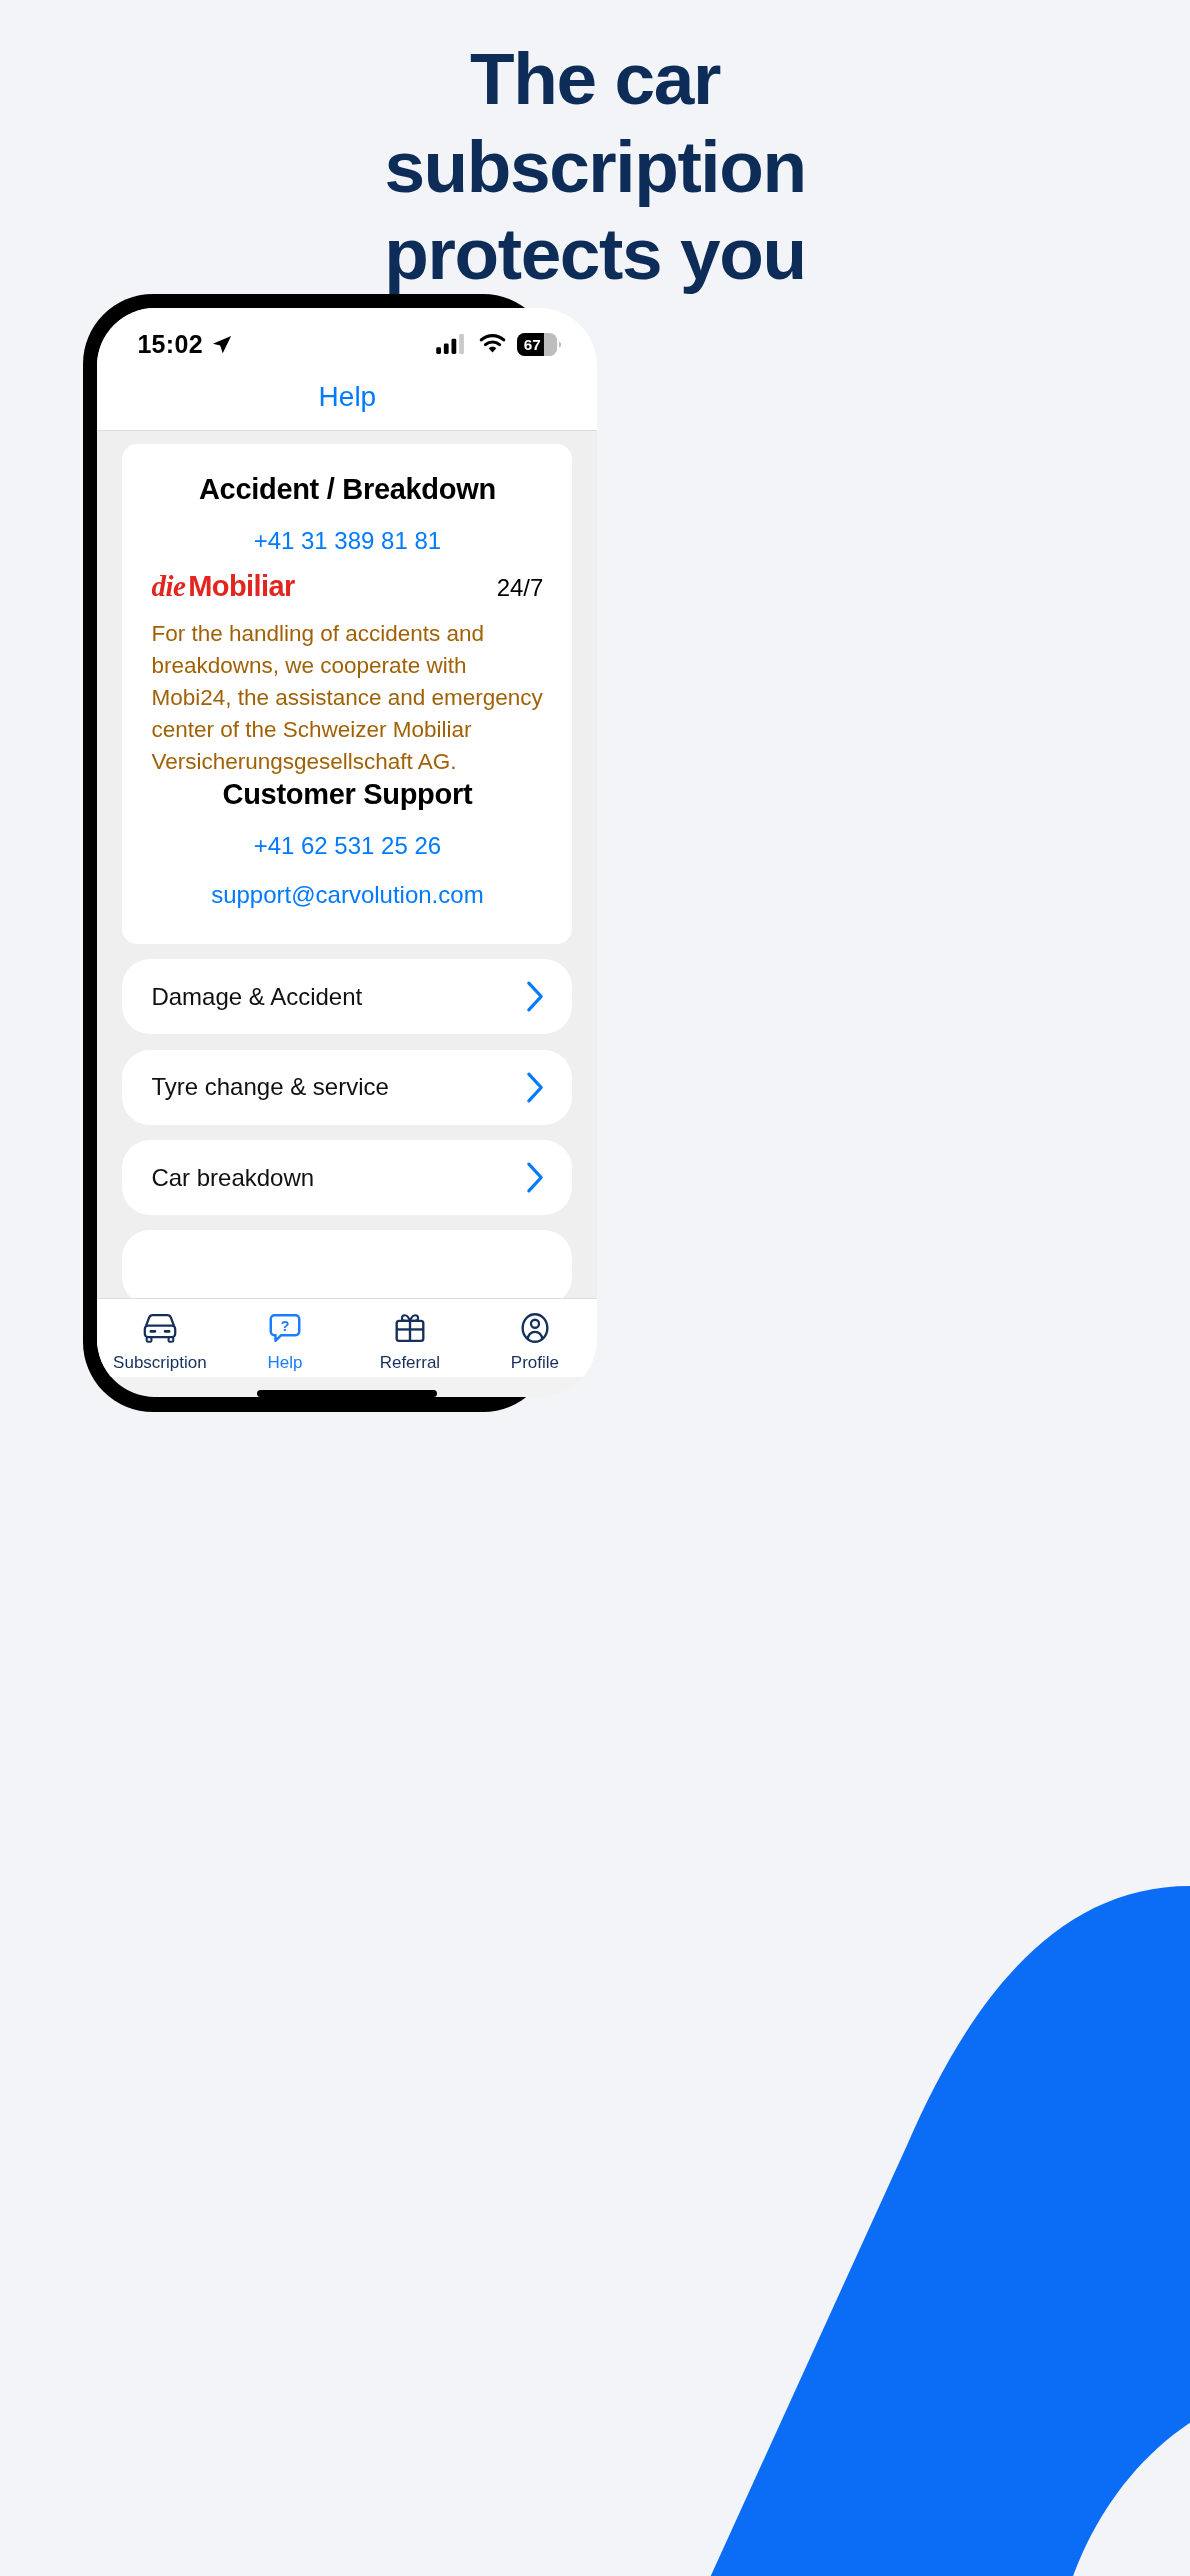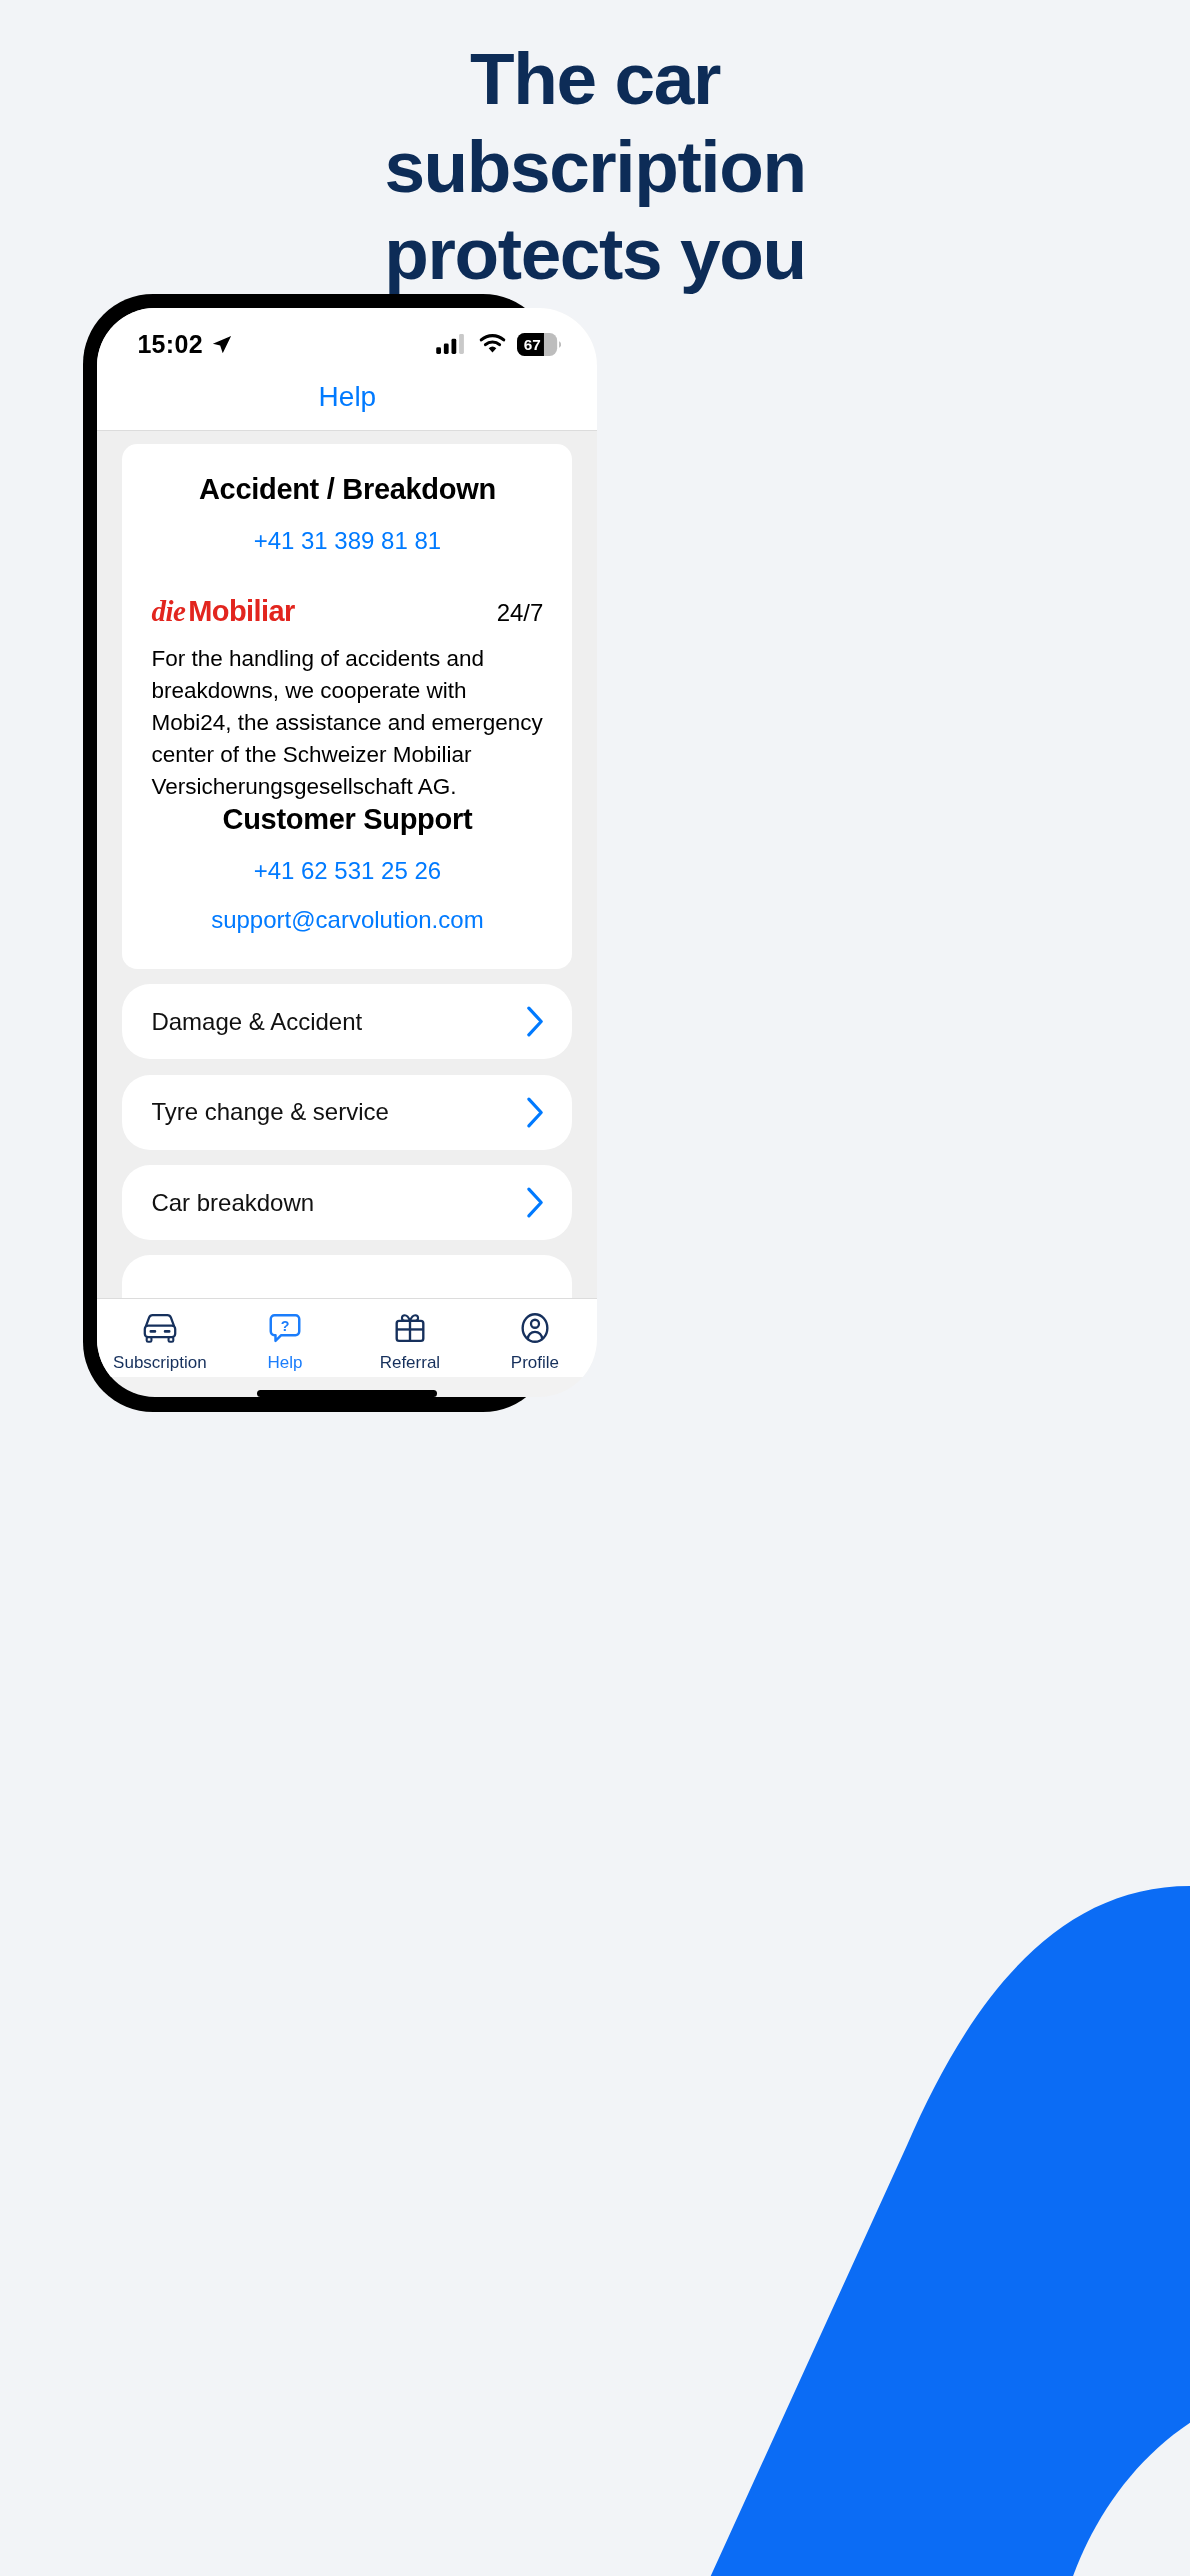--- a/index.html
+++ b/index.html
@@ -120,21 +120,21 @@
     color:#007aff;
     font-size:24px;
     text-decoration:none;
     margin-top:21px;
   }
 
   #mobiliar-row {
     display:flex;
     align-items:baseline;
     justify-content:space-between;
-    margin-top:40px;
+    margin-top:15px;
   }
   #mobiliar-logo { display:flex; align-items:baseline; }
   #mobiliar-die {
     color:#e2251e;
     font-family:"Liberation Serif", serif;
     font-style:italic;
     font-weight:700;
     font-size:29px;
     letter-spacing:-0.5px;
   }
@@ -147,21 +147,21 @@
   }
   #availability-badge {
     font-size:24px;
     color:#000;
   }
 
   #coop-text {
     margin-top:15.3px;
     font-size:22.5px;
     line-height:1.42;
-    color:#000000;
+    color:#a16207;
   }
 
   #support-heading { }
 
   
   .list-row {
     background:#fff;
     border-radius:28px;
     height:75px;
     margin-bottom:15.3px;

